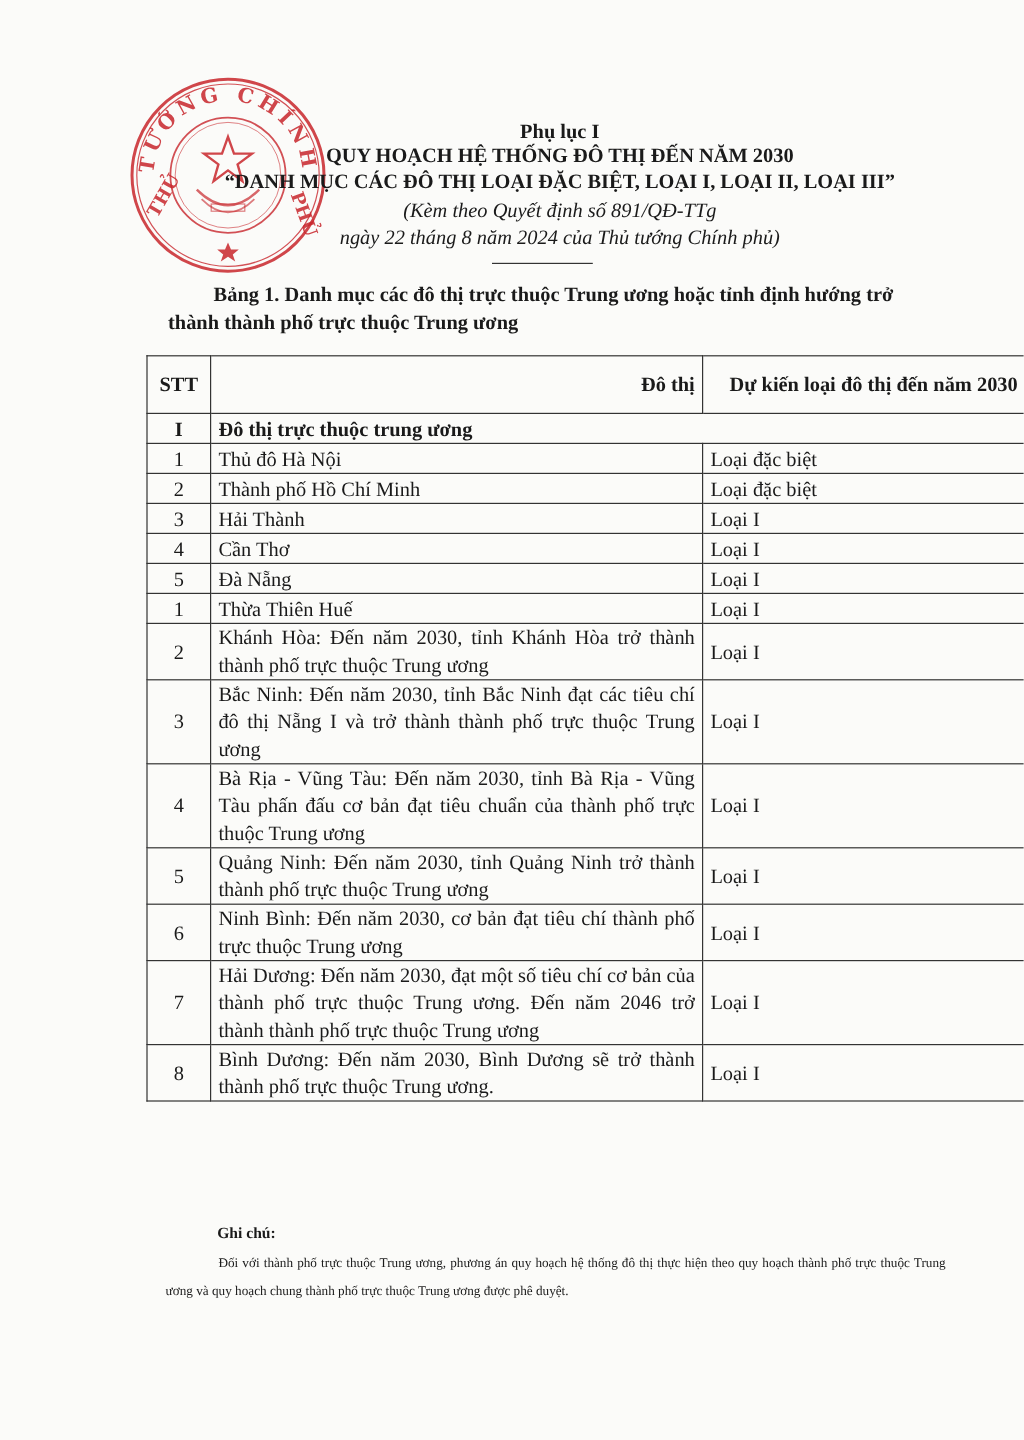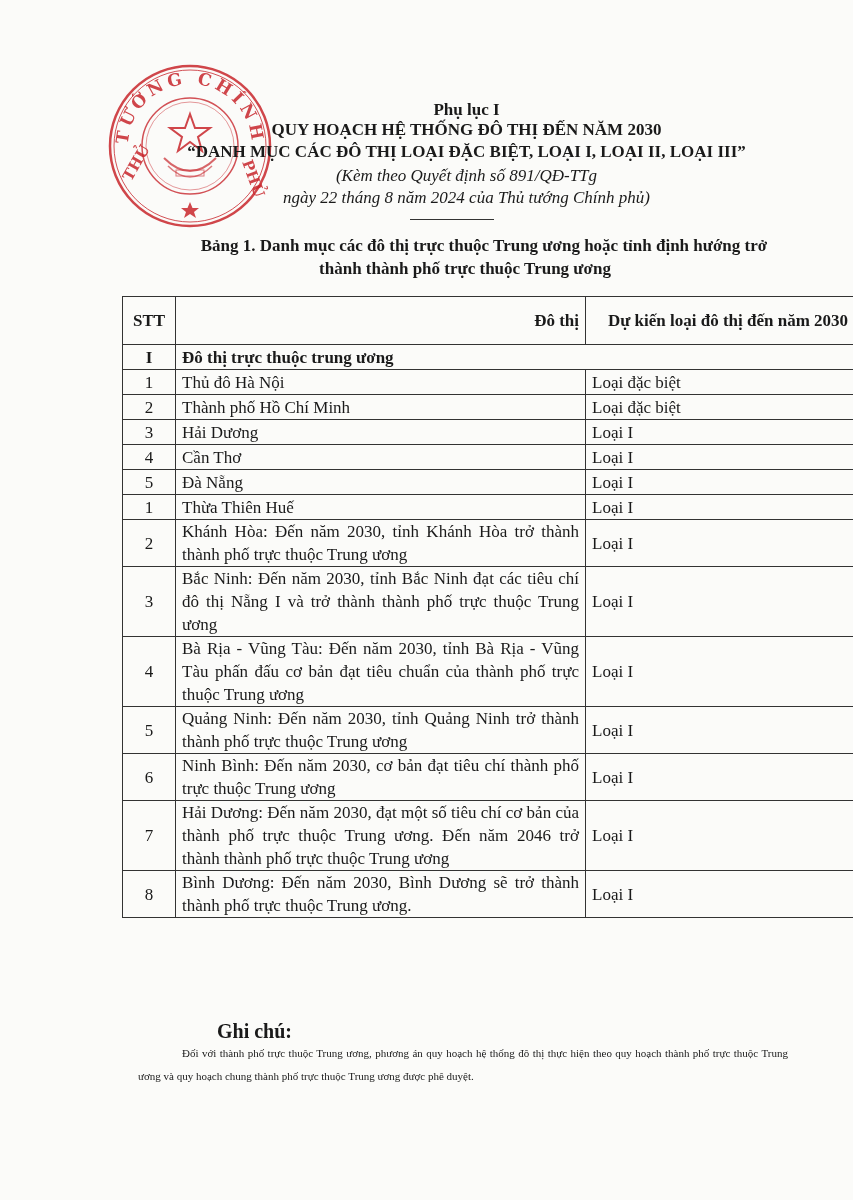--- a/index.html
+++ b/index.html
@@ -12,37 +12,37 @@
   }
   .header { position: absolute; left: 0; width: 853px; text-align: center; }
   .h-appendix { top: 100px; font-weight: bold; font-size: 17px; left: 40px; }
   .h-title1 { top: 120px; font-weight: bold; font-size: 17px; left: 40px; }
   .h-title2 { top: 142px; font-weight: bold; font-size: 17px; left: 40px; }
   .h-ref1 { top: 166px; font-style: italic; font-size: 17px; left: 40px; }
   .h-ref2 { top: 188px; font-style: italic; font-size: 17px; left: 40px; }
   .rule { position: absolute; left: 410px; top: 219px; width: 84px; border-top: 1px solid #333; }
   .caption {
     position: absolute; left: 140px; top: 234px; width: 650px;
-    font-weight: bold; font-size: 17px; line-height: 23px; text-indent: 38px; text-align: center;
+    font-weight: bold; font-size: 17px; line-height: 23px; text-indent: 38px;
   }
   table.main {
     position: absolute; left: 122px; top: 296px; width: 749px;
     border-collapse: collapse; font-size: 17px;
   }
   table.main td, table.main th {
     border: 1px solid #333; padding: 0 6px; line-height: 23px; vertical-align: middle;
   }
   table.main th { font-weight: bold; height: 47px; text-align: center; }
   .c-stt { width: 40px; text-align: center; }
   .c-city { width: 397px; text-align: justify; }
   .c-type { text-align: left; }
   tr.section td { font-weight: bold; height: 24px; }
   tr.row td { height: 24px; }
   .note-title {
-    position: absolute; left: 181px; top: 1020px; font-weight: bold; font-size: 20px; margin-left: 36px;
+    position: absolute; left: 181px; top: 1020px; font-weight: bold; font-size: 13px;
   }
   .note-body {
     position: absolute; left: 138px; top: 1042px; width: 650px;
     font-size: 11px; line-height: 23px; text-indent: 44px; text-align: justify;
   }
 </style>
 </head>
 <body>
 
 <div class="stamp">
@@ -95,21 +95,21 @@
       <td class="c-city">Thủ đô Hà Nội</td>
       <td class="c-type">Loại đặc biệt</td>
     </tr>
     <tr class="row">
       <td class="c-stt">2</td>
       <td class="c-city">Thành phố Hồ Chí Minh</td>
       <td class="c-type">Loại đặc biệt</td>
     </tr>
     <tr class="row">
       <td class="c-stt">3</td>
-      <td class="c-city">Hải Dương</td>
+      <td class="c-city">Hải Thành</td>
       <td class="c-type">Loại I</td>
     </tr>
     <tr class="row">
       <td class="c-stt">4</td>
       <td class="c-city">Cần Thơ</td>
       <td class="c-type">Loại I</td>
     </tr>
     <tr class="row">
       <td class="c-stt">5</td>
       <td class="c-city">Đà Nẵng</td>

